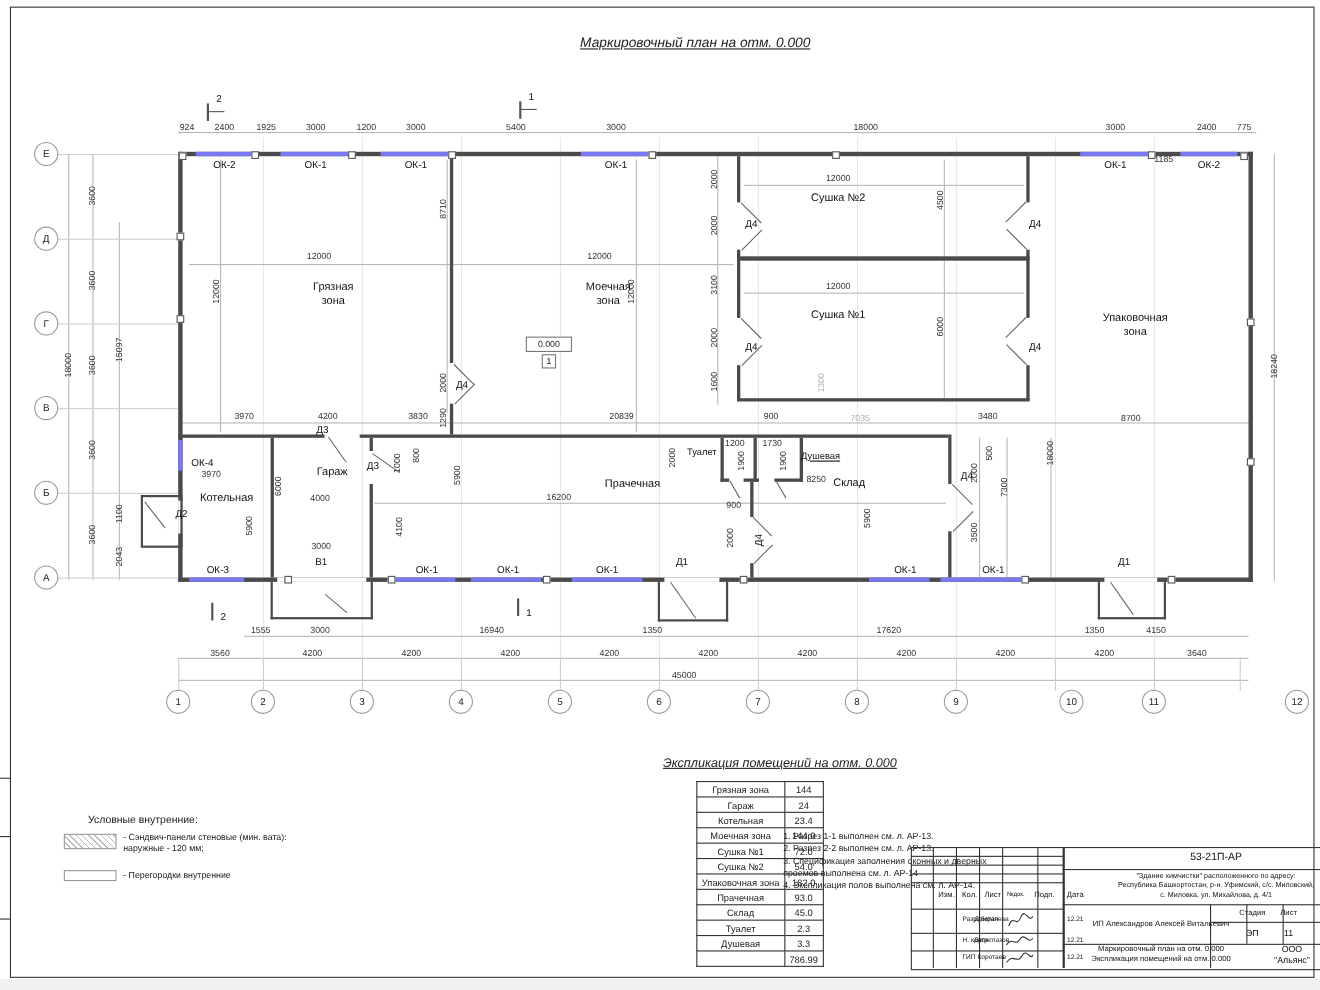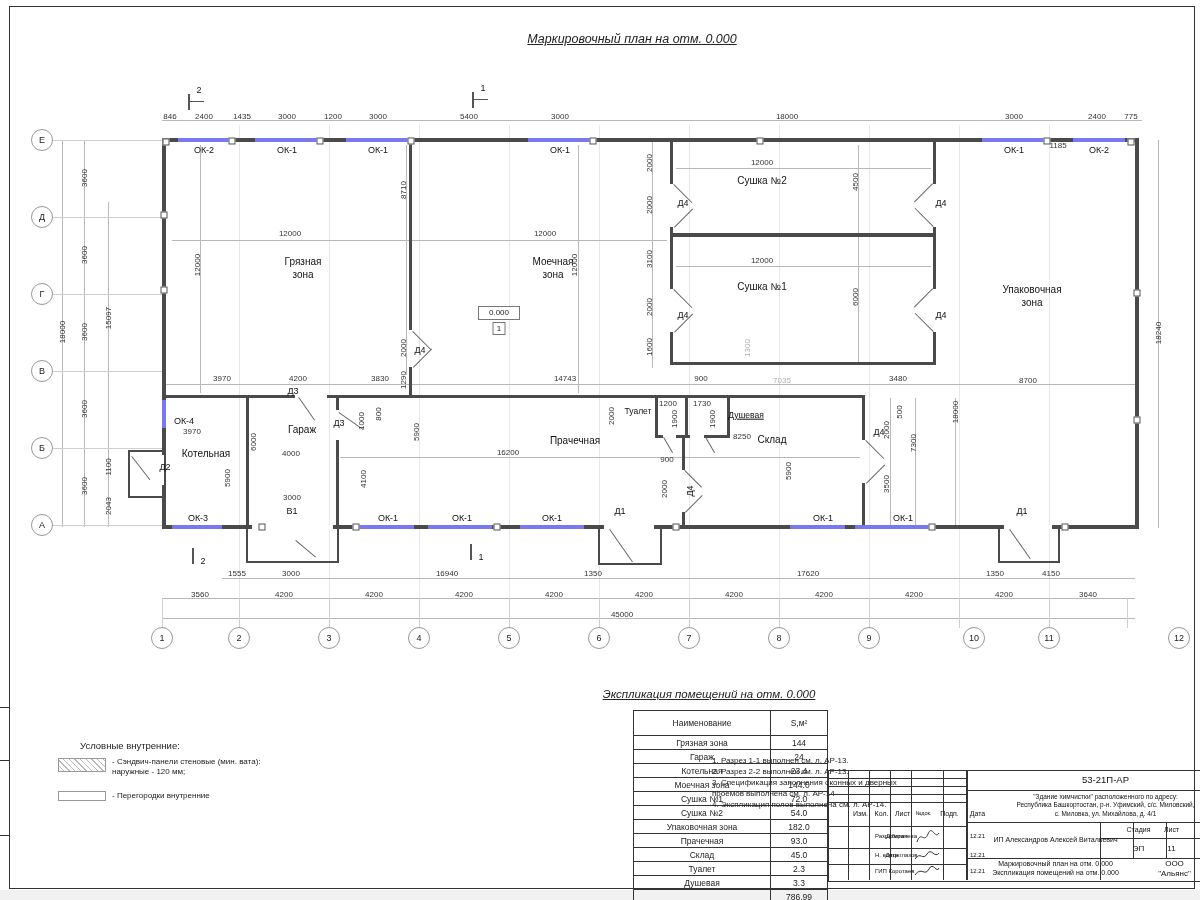--- a/index.html
+++ b/index.html
@@ -213,23 +213,23 @@
   <div class="secline" style="left:188px;top:101px;width:16px;height:1px;"></div>
   <div class="secnum" style="left:199px;top:90px;">2</div>
   <div class="secline" style="left:472px;top:92px;width:2px;height:16px;"></div>
   <div class="secline" style="left:472px;top:99px;width:16px;height:1px;"></div>
   <div class="secnum" style="left:483px;top:88px;">1</div>
   <div class="secline" style="left:192px;top:548px;width:2px;height:16px;"></div>
   <div class="secnum" style="left:203px;top:561px;">2</div>
   <div class="secline" style="left:470px;top:544px;width:2px;height:16px;"></div>
   <div class="secnum" style="left:481px;top:557px;">1</div>
 
-  <span class="dim" style="left:170px;top:116px;">846</span>
+  <span class="dim" style="left:170px;top:116px;">924</span>
   <span class="dim" style="left:204px;top:116px;">2400</span>
-  <span class="dim" style="left:242px;top:116px;">1435</span>
+  <span class="dim" style="left:242px;top:116px;">1925</span>
   <span class="dim" style="left:287px;top:116px;">3000</span>
   <span class="dim" style="left:333px;top:116px;">1200</span>
   <span class="dim" style="left:378px;top:116px;">3000</span>
   <span class="dim" style="left:469px;top:116px;">5400</span>
   <span class="dim" style="left:560px;top:116px;">3000</span>
   <span class="dim" style="left:787px;top:116px;">18000</span>
   <span class="dim" style="left:1014px;top:116px;">3000</span>
   <span class="dim" style="left:1058px;top:116px;margin-top:29px;">1185</span>
   <span class="dim" style="left:1097px;top:116px;">2400</span>
   <span class="dim" style="left:1131px;top:116px;">775</span>
@@ -277,21 +277,21 @@
   <span class="dim v" style="left:649px;top:259px;">3100</span>
   <span class="dim" style="left:762px;top:260px;">12000</span>
   <span class="dim v" style="left:855px;top:297px;">6000</span>
   <span class="dim v" style="left:649px;top:307px;">2000</span>
   <span class="dim v" style="left:649px;top:347px;">1600</span>
   <span class="dim v" style="left:403px;top:348px;">2000</span>
   <span class="dim v" style="left:403px;top:380px;">1290</span>
   <span class="dim" style="left:222px;top:378px;">3970</span>
   <span class="dim" style="left:298px;top:378px;">4200</span>
   <span class="dim" style="left:380px;top:378px;">3830</span>
-  <span class="dim" style="left:565px;top:378px;">14743</span>
+  <span class="dim" style="left:565px;top:378px;">20839</span>
   <span class="dim" style="left:701px;top:378px;">900</span>
   <span class="dim" style="left:898px;top:378px;">3480</span>
   <span class="dim" style="left:1028px;top:380px;">8700</span>
   <span class="dim v grey" style="left:747px;top:348px;">1300</span>
   <span class="dim grey" style="left:782px;top:380px;">7035</span>
   <span class="dim" style="left:668px;top:403px;">1200</span>
   <span class="dim" style="left:702px;top:403px;">1730</span>
   <span class="dim v" style="left:611px;top:416px;">2000</span>
   <span class="dim v" style="left:674px;top:419px;">1900</span>
   <span class="dim v" style="left:712px;top:419px;">1900</span>
@@ -377,24 +377,20 @@
   <div class="bubble" style="left:869px;top:638px;">9</div>
   <div class="bubble" style="left:974px;top:638px;">10</div>
   <div class="bubble" style="left:1049px;top:638px;">11</div>
   <div class="bubble" style="left:1179px;top:638px;">12</div>
 </div>
 
 <div class="expl-title" style="left:709px;top:688px;">Экспликация помещений на отм. 0.000</div>
 <div class="explwrap" style="left:633px;top:710px;">
   <table class="expl">
     <tbody>
-        <tr>
-      <td class="hdr" style="width:128px;">Наименование</td>
-      <td class="hdr" style="width:48px;">S,м²</td>
-    </tr>
     <tr>
           <td>Грязная зона</td>
           <td>144</td>
         </tr>
     <tr>
           <td>Гараж</td>
           <td>24</td>
         </tr>
     <tr>
           <td>Котельная</td>

